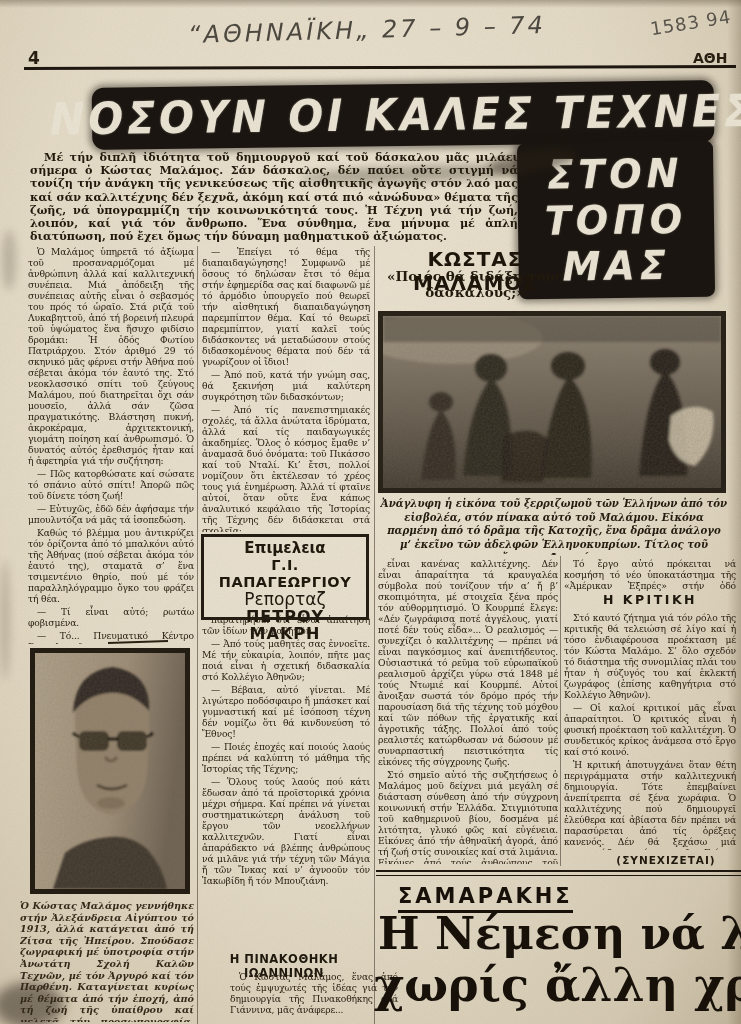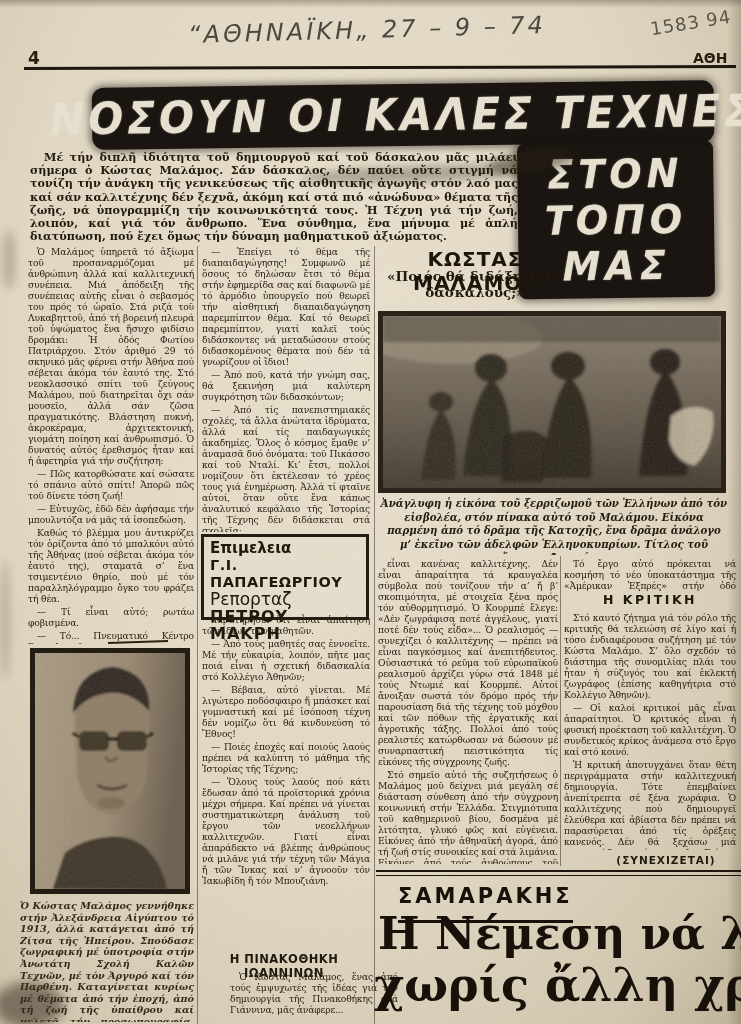--- a/index.html
+++ b/index.html
@@ -58,21 +58,21 @@
   .c2b{left:202px;top:614px;width:168px;height:334px;}
   .c3{left:378px;top:558px;width:180px;height:306px;}
   .vrule{width:1px;background:rgba(60,50,38,.55);}
   .vr1{left:197px;top:246px;height:778px;}
   .vr2{left:374px;top:246px;height:778px;}
   .vr3{left:560px;top:556px;height:310px;}
   .shortrule{left:108px;top:641px;width:60px;height:2px;background:#2b2113;transform:rotate(-2deg);}
   
   .creditsbox{
     left:201px;top:534px;width:168px;height:86px;border:3px solid #241d13;
-    box-sizing:border-box;padding:3px 6px;background:rgba(235,228,213,.4);
+    box-sizing:border-box;padding:3px 6px;background:rgba(235,228,213,.4);text-align:center;
   }
   .creditsbox div{font-family:"DejaVu Sans",sans-serif;color:#1f180d;line-height:17px;}
   .cb1{font-size:15px;font-weight:bold;}
   .cb2{font-size:14.5px;font-weight:bold;letter-spacing:0.5px;}
   .cb3{font-size:17px;font-weight:normal;}
   .cb4{font-size:16px;font-weight:bold;letter-spacing:1px;}
   
   .painting{left:378px;top:311px;width:348px;height:182px;border:5px solid #2a231a;box-sizing:border-box;background:#6b6053;}
   .paintcap{
     left:380px;top:497px;width:348px;height:58px;overflow:hidden;text-align:center;
@@ -92,21 +92,21 @@
   .pinako-p{left:202px;top:971px;width:168px;height:53px;margin-left:28px;}
   .c4intro{left:564px;top:558px;width:172px;height:34px;}
   .c4body{left:564px;top:612px;width:172px;height:238px;}
   .continued{left:596px;top:854px;width:140px;text-align:center;
     font-family:"DejaVu Sans",sans-serif;font-weight:bold;font-size:10.5px;letter-spacing:1px;color:#22190d;}
   
   .sam-rule1{left:376px;top:870px;width:365px;height:2px;background:#1d1710;}
   .sam-rule2{left:376px;top:875px;width:365px;height:1px;background:#1d1710;}
   .sam-kicker{
     left:398px;top:884px;font-family:"DejaVu Sans",sans-serif;font-weight:bold;
-    font-size:21px;letter-spacing:3px;color:#17110a;border-bottom:3px solid #17110a;padding-bottom:12px;
+    font-size:21px;letter-spacing:3px;color:#17110a;border-bottom:3px solid #17110a;padding-bottom:2px;
   }
   .sam-line{font-family:"DejaVu Serif",serif;font-weight:bold;color:#17110a;white-space:nowrap;}
   .sam1{left:378px;top:908px;font-size:44px;}
   .sam2{left:374px;top:958px;font-size:46px;}
   
   .smudge{background:#2a2116;border-radius:50%;filter:blur(4px);}
   .sm1{left:300px;top:166px;width:230px;height:16px;opacity:.30;transform:rotate(-2deg);}
   .sm2{left:488px;top:150px;width:90px;height:22px;opacity:.45;transform:rotate(-8deg);}
   .sm3{left:-6px;top:982px;width:70px;height:46px;opacity:.5;filter:blur(6px);}
   .sm4{left:2px;top:230px;width:14px;height:60px;opacity:.2;}
@@ -232,21 +232,21 @@
   <div class="abs col c3">
     <p>εἶναι κανένας καλλιτέχνης. Δέν εἶναι ἀπαραίτητα τά κραυγαλέα σύμβολα πού τονίζουν τήν α’ ἤ β’ σκοπιμότητα, μέ στοιχεῖα ξένα πρός τόν αὐθορμητισμό. Ὁ Κουρμπέ ἔλεγε: «Δέν ζωγράφισα ποτέ ἀγγέλους, γιατί ποτέ δέν τούς εἶδα»... Ὁ ρεαλισμός — συνεχίζει ὁ καλλιτέχνης — πρέπει νά εἶναι παγκόσμιος καί ἀνεπιτήδευτος. Οὐσιαστικά τό ρεῦμα τοῦ εὐρωπαϊκοῦ ρεαλισμοῦ ἀρχίζει γύρω στά 1848 μέ τούς Ντωμιέ καί Κουρμπέ. Αὐτοί ἄνοιξαν σωστά τόν δρόμο πρός τήν παρουσίαση διά τῆς τέχνης τοῦ μόχθου καί τῶν πόθων τῆς ἐργατικῆς καί ἀγροτικῆς τάξης. Πολλοί ἀπό τούς ρεαλιστές κατώρθωσαν νά δώσουν μέ συναρπαστική πειστικότητα τίς εἰκόνες τῆς σύγχρονης ζωῆς.</p>
     <p>Στό σημεῖο αὐτό τῆς συζητήσεως ὁ Μαλάμος μοῦ δείχνει μιά μεγάλη σέ διάσταση σύνθεση ἀπό τήν σύγχρονη κοινωνική στήν Ἑλλάδα. Στιγμιότυπα τοῦ καθημερινοῦ βίου, δοσμένα μέ λιτότητα, γλυκό φῶς καί εὐγένεια. Εἰκόνες ἀπό τήν ἀθηναϊκή ἀγορά, ἀπό τή ζωή στίς συνοικίες καί στά λιμάνια. Εἰκόνες ἀπό τούς ἀνθρώπους τοῦ μόχθου, αὐτό τό ταλαιπωρημένο ἀνώνυμο πλῆθος τῶν τιμίων βιοπαλαιστῶν πού κάτω ἀπό τήν ἀπέλεια καί τό χαμόγελο ξέρει νά κρύβη καί τίς ἀνάλογες πίκρες πού μᾶς ἐπισωρεύει μέσα μας ὁ ἀγώνας γιά τήν πολιτισμένη ἐπιβίωση...</p>
   </div>
 
   <div class="abs col c4intro" style="height:34px;overflow:hidden;">
     <p>Τό ἔργο αὐτό πρόκειται νά κοσμήση τό νέο ὑποκατάστημα τῆς «Ἀμέρικαν Ἐξπρές» στήν ὁδό Εὐριπίδου.</p>
   </div>
   <div class="abs secthead kritiki-h">Η ΚΡΙΤΙΚΗ</div>
   <div class="abs col c4body">
-    <p>Στό καυτό ζήτημα γιά τόν ρόλο τῆς κριτικῆς θά τελειώση σέ λίγο καί ἡ τόσο ἐνδιαφέρουσα συζήτηση μέ τόν Κώστα Μαλάμο. Σ’ ὅλο σχεδόν τό διάστημα τῆς συνομιλίας πλάι του ἦταν ἡ σύζυγός του καί ἐκλεκτή ζωγράφος (ἐπίσης καθηγήτρια στό Κολλέγιο Ἀθηνῶν).</p>
+    <p>Στό καυτό ζήτημα γιά τόν ρόλο τῆς κριτικῆς θά τελειώση σέ λίγο καί ἡ τόσο ἐνδιαφέρουσα προέκταση μέ τόν Κώστα Μαλάμο. Σ’ ὅλο σχεδόν τό διάστημα τῆς συνομιλίας πλάι του ἦταν ἡ σύζυγός του καί ἐκλεκτή ζωγράφος (ἐπίσης καθηγήτρια στό Κολλέγιο Ἀθηνῶν).</p>
     <p>— Οἱ καλοί κριτικοί μᾶς εἶναι ἀπαραίτητοι. Ὁ κριτικός εἶναι ἡ φυσική προέκταση τοῦ καλλιτέχνη. Ὁ συνδετικός κρίκος ἀνάμεσα στό ἔργο καί στό κοινό.</p>
     <p>Ἡ κριτική ἀποτυγχάνει ὅταν θέτη περιγράμματα στήν καλλιτεχνική δημιουργία. Τότε ἐπεμβαίνει ἀνεπίτρεπτα σέ ξένα χωράφια. Ὁ καλλιτέχνης πού δημιουργεῖ ἐλεύθερα καί ἀβίαστα δέν πρέπει νά παρασύρεται ἀπό τίς ὀρέξεις κανενός. Δέν θά ξεχάσω μιά παροιμιώδη φράση τοῦ Γιάννη Τσαρούχη σ’ ἕνα μεταπολεμικό συνέδριο τῆς Ἑλληνογαλλικῆς Ἑνώσεως Νέων. Ἀγανακτισμένος σέ μιά συζήτηση γιά τόν ρόλο τῆς κριτικῆς, σηκώθηκε ἀπό τή θέση του καί εἶπε: «Ἐσεῖς οἱ κριτικοί νά μᾶς ἀφήσετε νά δουλεύουμε ὅπως θέλουμε. Σάν θά μᾶς βάλετε...»!...</p>
   </div>
   <div class="abs continued">(ΣΥΝΕΧΙΖΕΤΑΙ)</div>
 
   <div class="abs portrait">
     <svg width="100%" height="100%" viewBox="0 0 150 236" preserveAspectRatio="none">
       <defs>
         <linearGradient id="bgp" x1="0" y1="0" x2="1" y2="0.2">
           <stop offset="0" stop-color="#b5a78f"></stop>

